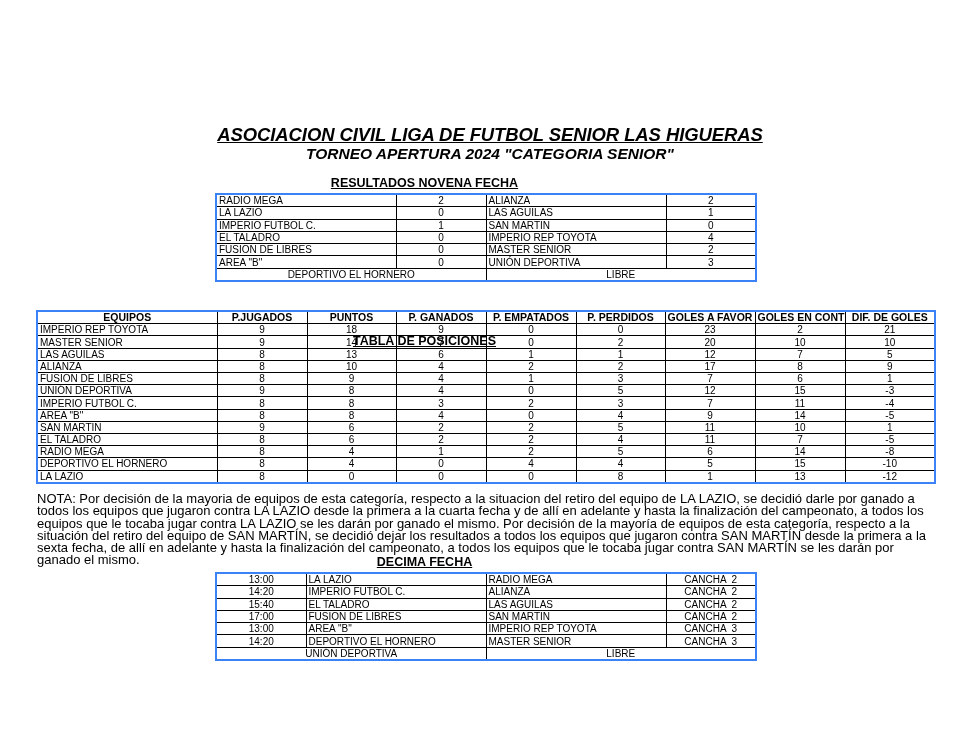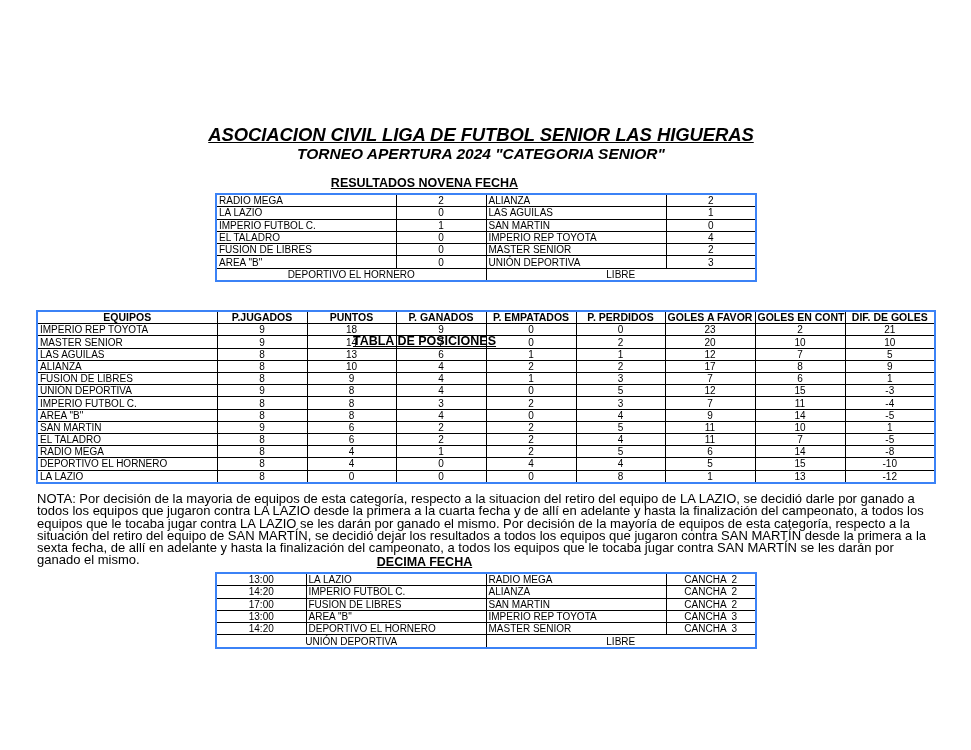--- a/index.html
+++ b/index.html
@@ -1,18 +1,18 @@
 <!DOCTYPE html>
 <html><head>
 <meta charset="utf-8">
 <style>
   html, body { margin:0; padding:0; background:#ffffff; }
   body { width:971px; height:750px; position:relative; overflow:hidden;
          font-family:"Liberation Sans", sans-serif; color:#000; }
-  .title { position:absolute; left:8px; width:872px; text-align:center;
+  .title { position:absolute; left:17px; width:872px; text-align:center;
            font-weight:bold; font-style:italic;padding-left:37px; }
   .t1 { top:124px; font-size:18.5px; text-decoration:underline; letter-spacing:-0.1px; }
   .t2 { top:145px; font-size:15.5px; }
   .section { position:absolute; left:0; width:849px; text-align:center;
              font-weight:bold; font-size:12.5px; text-decoration:underline; }
   table { position:absolute; border-collapse:collapse; table-layout:fixed;
           border:2px solid #3b82f6; }
   td, th { border:1px solid #000; padding:0 2px; font-size:10px; height:11.3px;
            line-height:11px; white-space:nowrap; overflow:hidden; font-weight:normal; }
   td.c { text-align:center; }
@@ -272,20 +272,26 @@
         <td>RADIO MEGA</td>
         <td class="c" style="white-space: pre;">CANCHA  2</td>
       </tr>
       <tr>
         <td class="c">14:20</td>
         <td>IMPERIO FUTBOL C.</td>
         <td>ALIANZA</td>
         <td class="c" style="white-space: pre;">CANCHA  2</td>
       </tr>
       <tr>
+        <td class="c">15:40</td>
+        <td>EL TALADRO</td>
+        <td>LAS AGUILAS</td>
+        <td class="c" style="white-space: pre;">CANCHA  2</td>
+      </tr>
+      <tr>
         <td class="c">17:00</td>
         <td>FUSION DE LIBRES</td>
         <td>SAN MARTIN</td>
         <td class="c" style="white-space: pre;">CANCHA  2</td>
       </tr>
       <tr>
         <td class="c">13:00</td>
         <td>AREA "B"</td>
         <td>IMPERIO REP TOYOTA</td>
         <td class="c" style="white-space: pre;">CANCHA  3</td>

